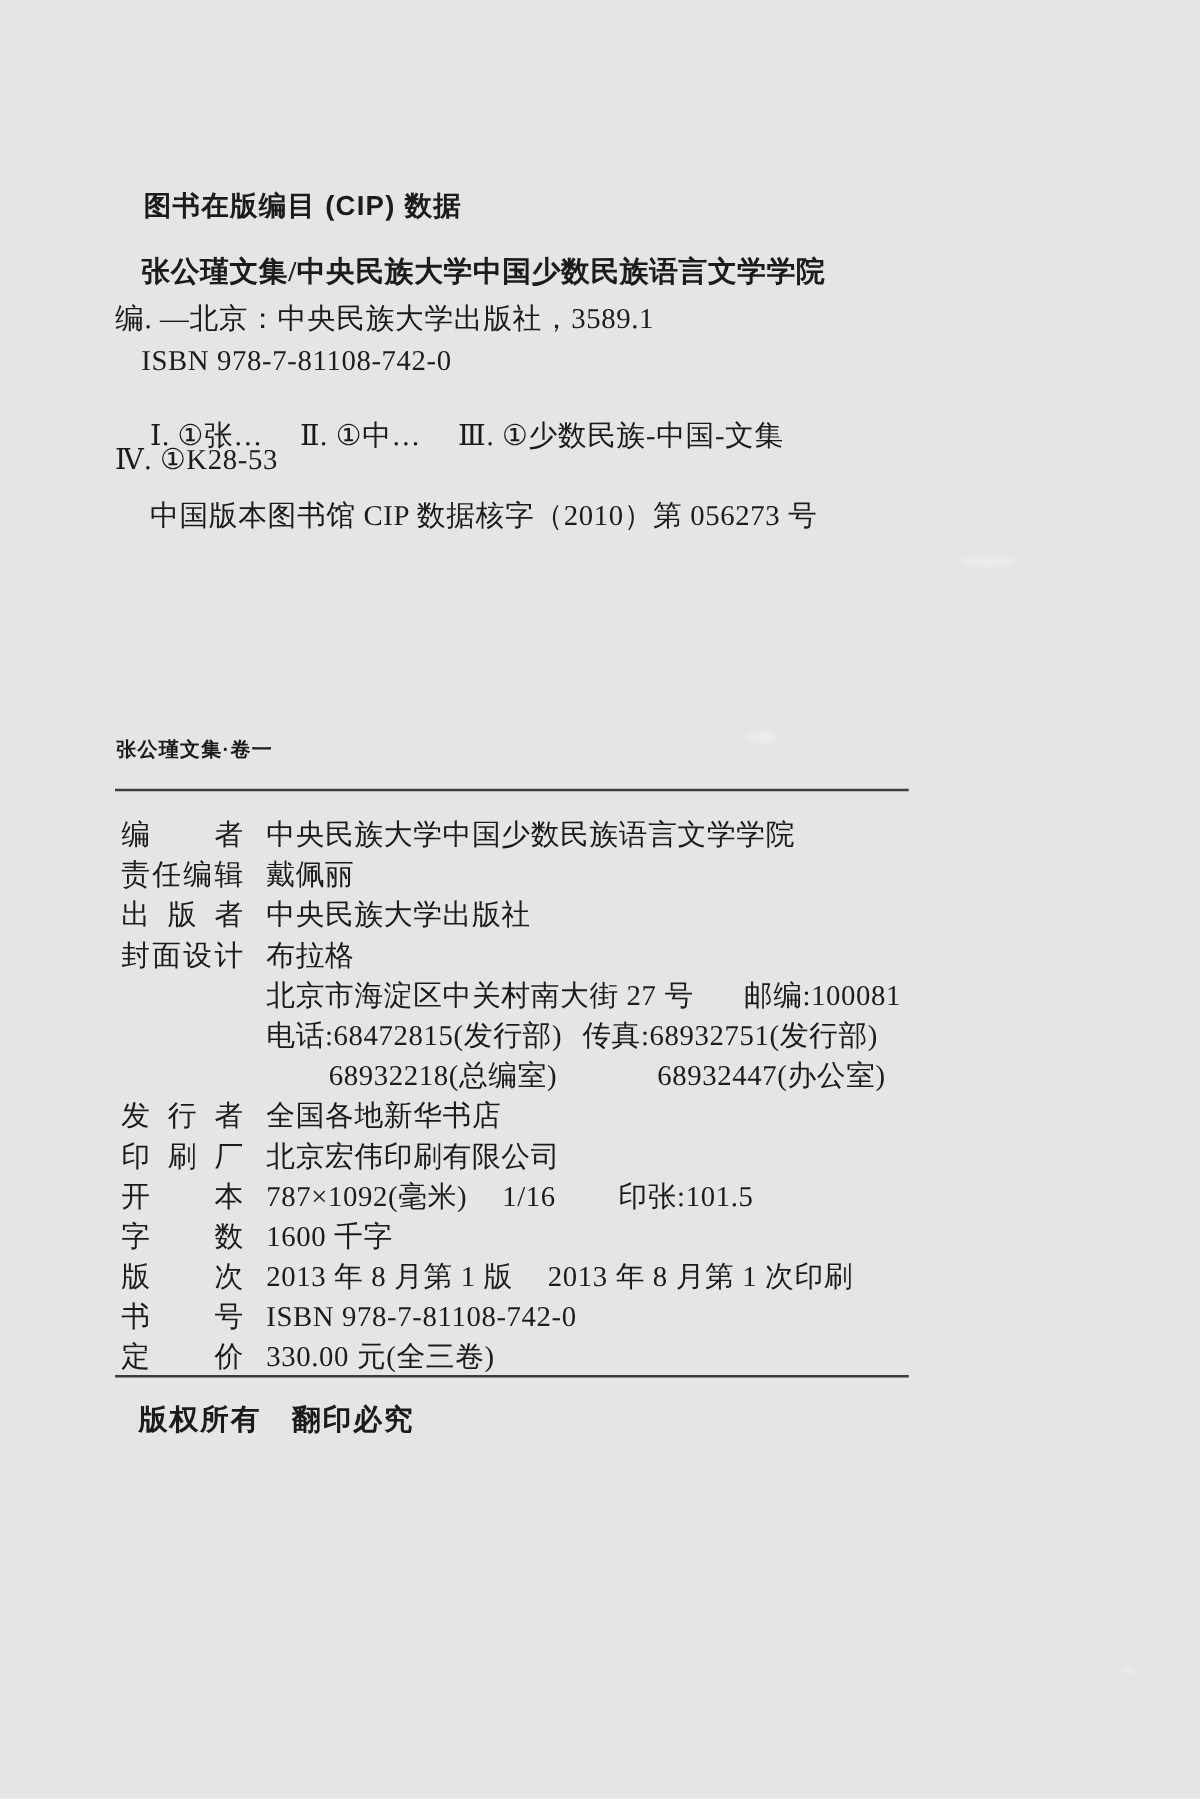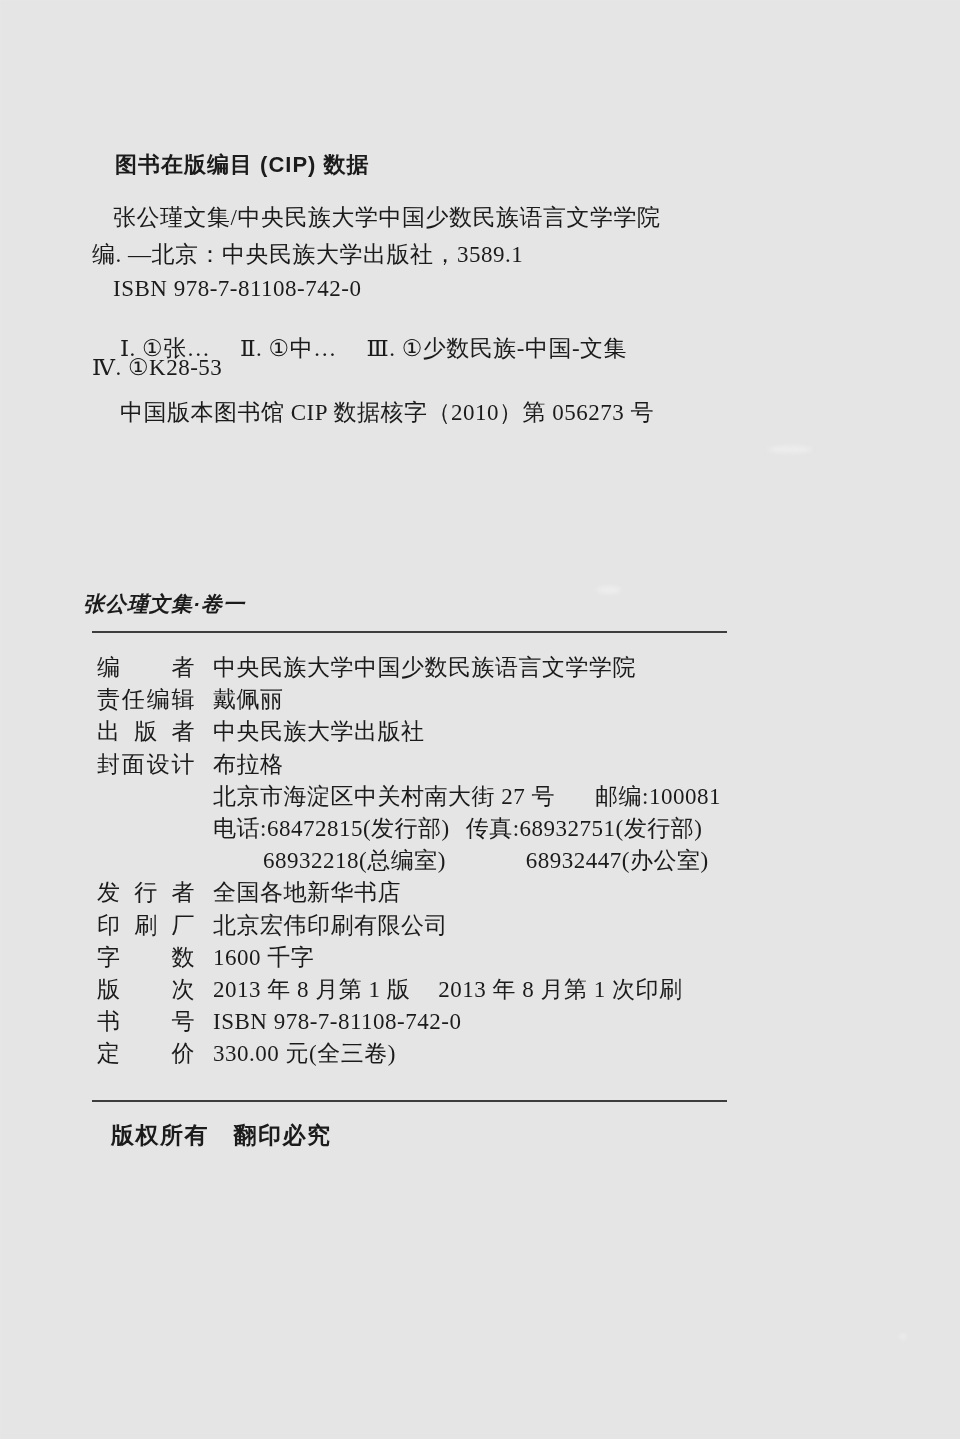--- a/index.html
+++ b/index.html
@@ -20,27 +20,27 @@
     font-size: 23px;
     line-height: 1.15;
     letter-spacing: 0.5px;
   }
   .sans-bold {
     font-family: "Liberation Sans", "DejaVu Sans", sans-serif;
     font-weight: bold;
     letter-spacing: 1px;
   }
   .cip-header   { left: 115px; top: 150px; font-size: 22px; }
-  .cip-line1    { left: 113px; top: 205px; }
+  .cip-line1    { left: 113px; top: 205px; font-weight: bold; }
   .cip-line2    { left:  92px; top: 242px; }
   .cip-line3    { left: 113px; top: 276px; }
   .cip-class1   { left: 120px; top: 336px; }
   .cip-class2   { left:  92px; top: 355px; }
   .cip-notice   { left: 120px; top: 400px; }
-  .book-title   { left:  83px; top: 590px; font-size: 21px; font-style: italic; }
+  .book-title   { left:  93px; top: 590px; font-size: 16px; }
   .rule {
     position: absolute;
     left: 92px;
     width: 635px;
     height: 2px;
     background: #3d3d3d;
   }
   .rule-top    { top: 631px; }
   .rule-bottom { top: 1100px; }
   .colophon-table {
@@ -132,20 +132,26 @@
     </div>
     <div class="row">
       <span class="row-label">发行者</span>
       <span class="part">全国各地新华书店</span>
     </div>
     <div class="row">
       <span class="row-label">印刷厂</span>
       <span class="part">北京宏伟印刷有限公司</span>
     </div>
     <div class="row">
+      <span class="row-label">开本</span>
+      <span class="part">787×1092(毫米)</span>
+      <span class="part m28">1/16</span>
+      <span class="part m50">印张:101.5</span>
+    </div>
+    <div class="row">
       <span class="row-label">字数</span>
       <span class="part">1600 千字</span>
     </div>
     <div class="row">
       <span class="row-label">版次</span>
       <span class="part">2013 年 8 月第 1 版</span>
       <span class="part m28">2013 年 8 月第 1 次印刷</span>
     </div>
     <div class="row">
       <span class="row-label">书号</span>

